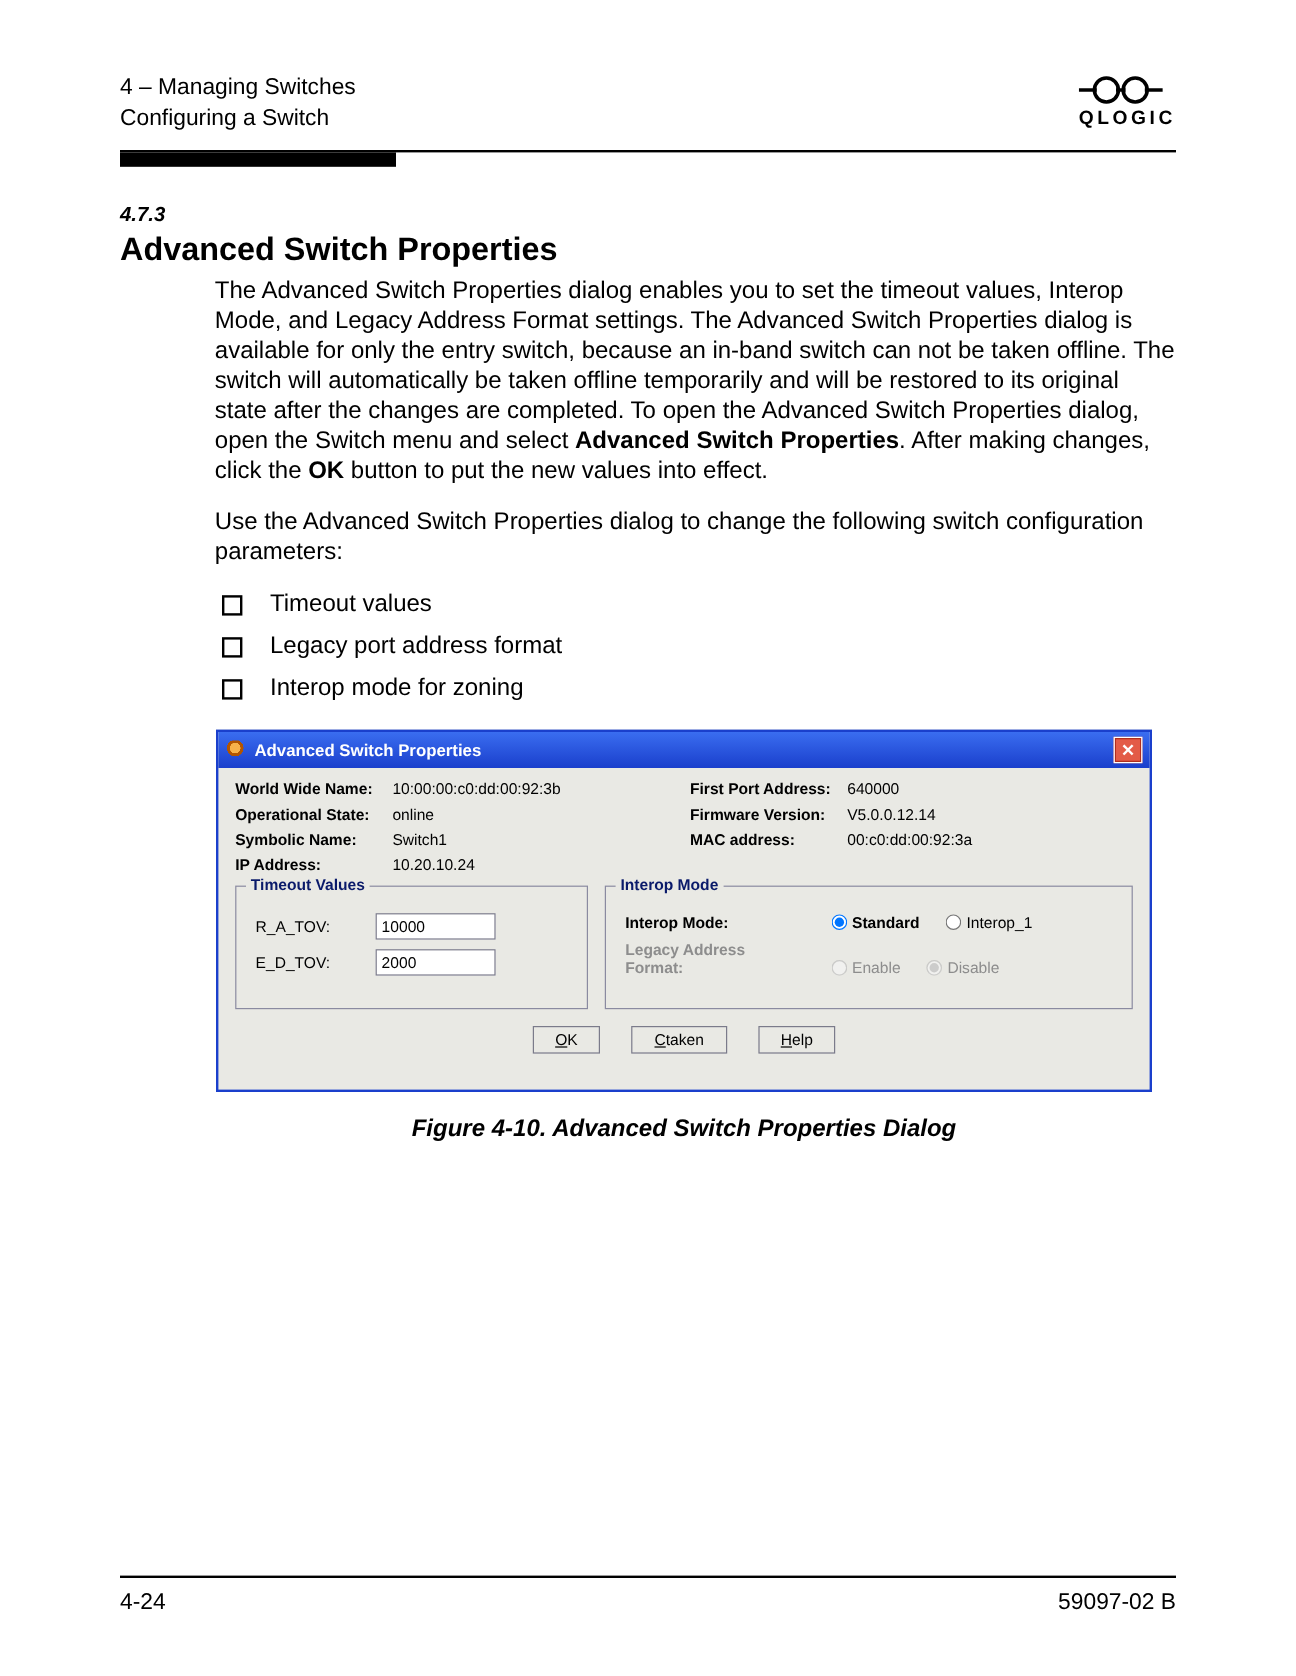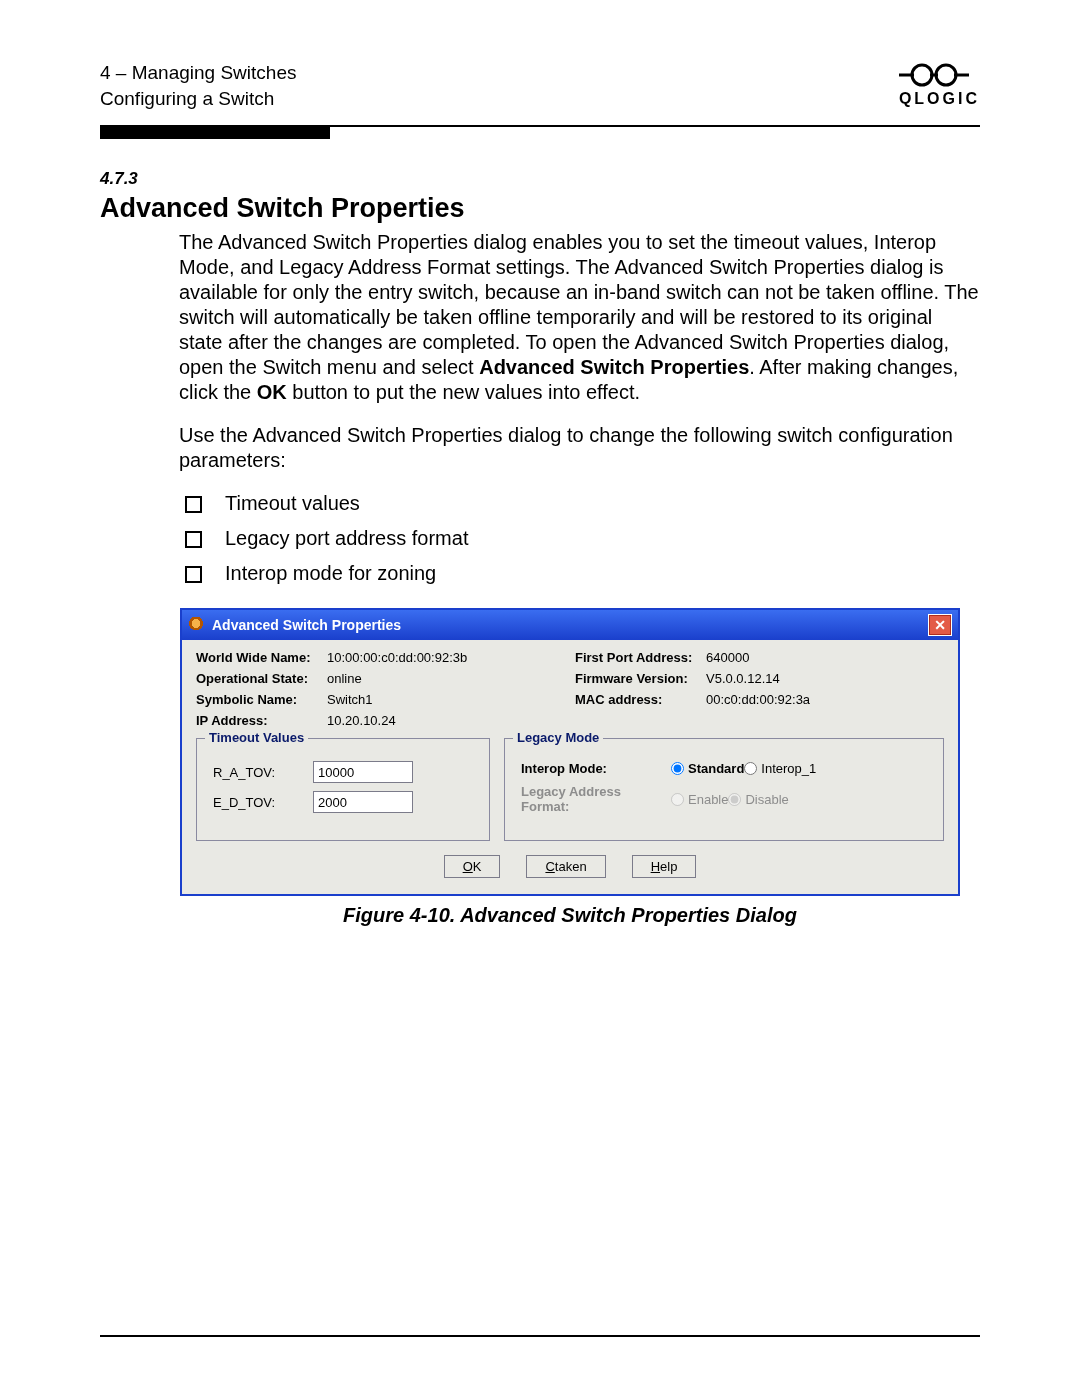--- a/index.html
+++ b/index.html
@@ -18,43 +18,43 @@
 .body p{margin:0 0 18px 0}
 .blist{list-style:none;padding:0;margin:0 0 22px 0}
 .blist li{position:relative;padding-left:46px;margin:10px 0;font-size:20px}
 .blist li:before{content:"";position:absolute;left:6px;top:5px;width:13px;height:13px;border:2px solid #000}
 .figwrap{margin-left:80px;width:780px}
 .dialog{border:2px solid #1a3fcc;background:#e9e9e4;font-family:Tahoma,Arial,sans-serif;font-size:14px}
 .titlebar{background:linear-gradient(#3a6df0,#1a3fcc);color:#fff;display:flex;align-items:center;justify-content:space-between;padding:4px 6px;font-weight:bold}
 .titlebar-left{display:flex;align-items:center;gap:8px}
 .java-ico{width:16px;height:16px;background:radial-gradient(circle at 50% 40%,#f7b24a 35%,#b35500 36% 55%,transparent 56%);border-radius:2px}
 .closebox{width:22px;height:20px;background:#e35b47;border:1px solid #fff;display:flex;align-items:center;justify-content:center;color:#fff;font-weight:bold;font-size:14px;box-shadow:0 0 0 1px #b02e1e inset}
-.dbody{padding:10px 14px 16px 14px;font-size:13px;color:#000}
+.dbody{padding:10px 14px 30px 14px;font-size:13px;color:#000}
 .lbl{font-weight:bold}
 .pair{display:flex;gap:6px;align-items:center}
 .pair .lbl{min-width:125px}
 .pair .val{min-width:130px}
 .top-grid{display:grid;grid-template-columns:1fr 1fr;row-gap:6px;column-gap:10px}
 .fset{border:1px solid #8a8aa0;margin-top:10px;padding:14px 16px 18px 16px;position:relative}
 .fset .legend{position:absolute;top:-9px;left:8px;background:#e9e9e4;padding:0 4px;font-weight:bold;color:#0a1a6a;font-size:13px}
 .groups{display:flex;gap:14px}
 .grp-left{flex:0 0 260px}
 .grp-right{flex:1}
 .formrow{display:flex;align-items:center;margin:8px 0;gap:14px}
 .formrow .lbl{width:86px;font-weight:normal}
 .txt{width:90px;height:20px;border:1px solid #7b7b8a;background:#fff;padding:0 4px;font-size:13px;font-family:inherit}
-.radio-row{display:flex;align-items:center;margin:8px 0}
+.radio-row{display:flex;align-items:flex-end;gap:22px;margin:8px 0}
 .radio-row .lbl{width:150px;font-weight:bold}
 .radio{display:flex;align-items:center;gap:4px;font-size:13px}
 .radio input{margin:0}
 .disabled{color:#8d8d8d}
 .btnbar{display:flex;justify-content:center;gap:26px;margin-top:14px}
 .btn{background:#e9e9e4;border:1px solid #7b7b8a;padding:3px 18px;font-size:13px;font-family:inherit}
 .btn u{text-decoration:underline}
-.caption{text-align:center;font-style:italic;font-weight:bold;font-size:20px;margin-top:8px;font-family:Arial}
+.caption{text-align:center;font-style:italic;font-weight:bold;font-size:20px;margin-top:20px;font-family:Arial}
 .footer{position:absolute;left:100px;right:100px;bottom:50px}
 .frule{height:2px;background:#000;margin-bottom:10px}
 .frow{display:flex;justify-content:space-between;font-size:19px}
 </style>
 </head>
 <body>
 <div class="page">
 
 <div class="hdr">
   <div class="hdr-left">
@@ -141,21 +141,21 @@
             <span class="lbl">R_A_TOV:</span>
             <input class="txt" value="10000" style="">
           </div>
           <div class="formrow">
             <span class="lbl">E_D_TOV:</span>
             <input class="txt" value="2000" style="">
           </div>
         </div>
 
         <div class="fset grp-right">
-          <div class="legend">Legacy Mode</div>
+          <div class="legend">Interop Mode</div>
           <div class="radio-row">
             <span class="lbl">Interop Mode:</span>
             <label class="radio">
                   <input type="radio" name="im" checked="" style="">
                   <b>Standard</b>
                 </label>
             <label class="radio">
                   <input type="radio" name="im" style="">
                   <span>Interop_1</span>
                 </label>
@@ -179,15 +179,19 @@
         <button class="btn"><u>C</u><span>taken</span></button>
         <button class="btn"><u>H</u><span>elp</span></button>
       </div>
     </div>
   </div>
   <div class="caption">Figure 4-10.  Advanced Switch Properties Dialog</div>
 </div>
 
 <div class="footer">
   <div class="frule"></div>
+  <div class="frow">
+    <span>4-24</span>
+    <span>59097-02 B</span>
+  </div>
 </div>
 
 </div>
 
 </body></html>

